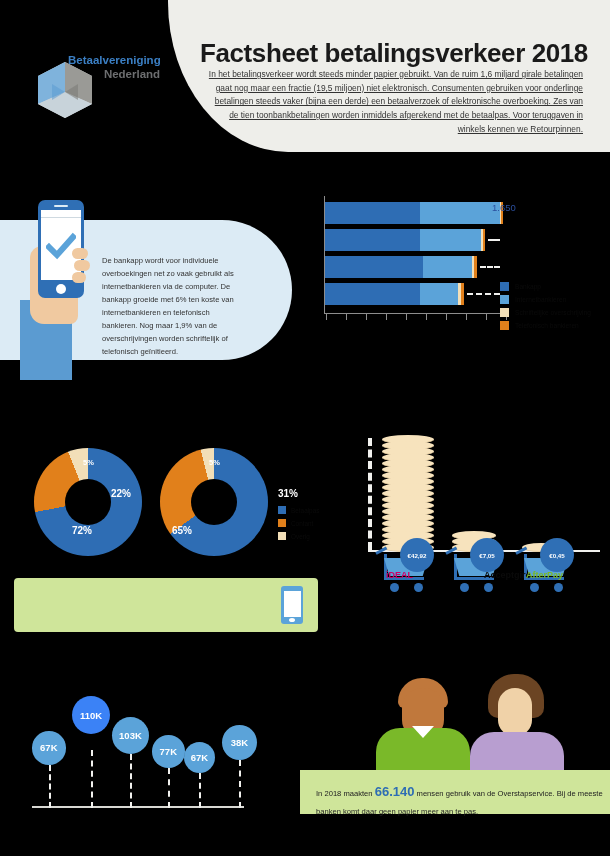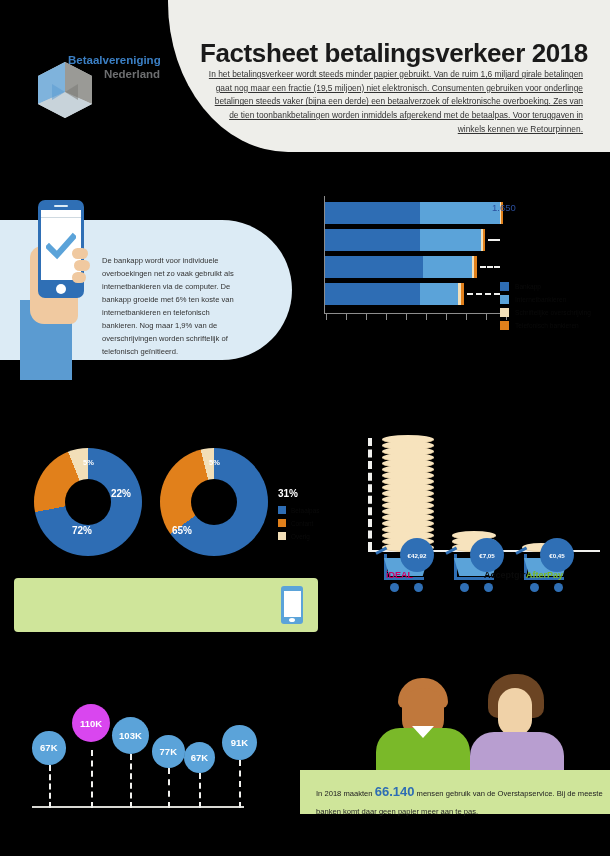--- a/index.html
+++ b/index.html
@@ -461,29 +461,29 @@
   <div id="green-callout"></div>
   <div id="callout-phone"></div>
   <div id="callout-phone-screen"></div>
   <div id="callout-phone-home"></div>
 
   <div id="bubblechart">
     <div id="bubble-baseline"></div>
     <div id="bubbles-host">
         <div class="bubble" style="width: 33.5818px; height: 33.5818px; left: 8px; top: 37.1455px; background: rgb(91, 163, 217);">67K</div>
         <div class="bubble-stem" style="left: 24.7909px; top: 70.7273px; height: 43.2727px;"></div>
-        <div class="bubble" style="width: 38px; height: 38px; left: 48px; top: 10px; background: #d946ef; text-align: center;">110K</div>
+        <div class="bubble" style="width: 38px; height: 38px; left: 48px; top: 2px; background: #3b82f6; text-align: center;">110K</div>
         <div class="bubble-stem" style="left: 67px; top: 56px; height: 58px;"></div>
         <div class="bubble" style="width: 36.8545px; height: 36.8545px; left: 88px; top: 22.9636px; background: rgb(91, 163, 217);">103K</div>
         <div class="bubble-stem" style="left: 106.427px; top: 59.8182px; height: 54.1818px;"></div>
         <div class="bubble" style="width: 32.6px; height: 32.6px; left: 128px; top: 41.4px; background: rgb(91, 163, 217);">77K</div>
         <div class="bubble-stem" style="left: 144.3px; top: 74px; height: 40px;"></div>
         <div class="bubble" style="width: 30.9636px; height: 30.9636px; left: 160px; top: 48.4909px; background: rgb(91, 163, 217);">67K</div>
         <div class="bubble-stem" style="left: 175.482px; top: 79.4545px; height: 34.5455px;"></div>
-        <div class="bubble" style="width: 34.8909px; height: 34.8909px; left: 198px; top: 31.4727px; background: rgb(91, 163, 217);">91K</div>
+        <div class="bubble" style="width: 34.8909px; height: 34.8909px; left: 198px; top: 31.4727px; background: rgb(91, 163, 217);">38K</div>
         <div class="bubble-stem" style="left: 215.445px; top: 66.3636px; height: 47.6364px;"></div>
       </div>
   </div>
 
   <div id="people">
     <div id="person1-hair"></div>
     <div id="person1-head"></div>
     <div id="person1-body"></div>
     <div id="person1-collar"></div>
     <div id="person2-hair"></div>

